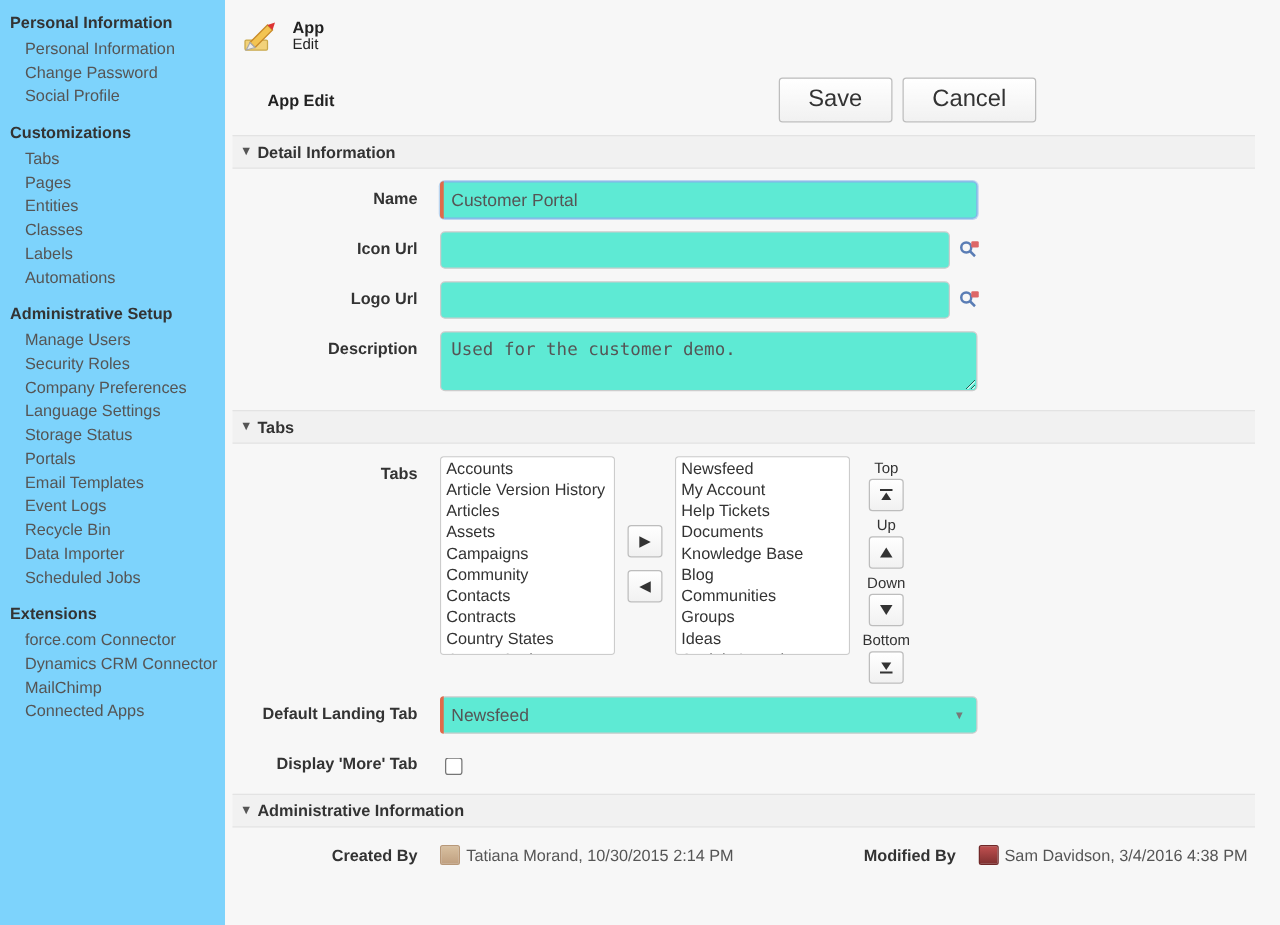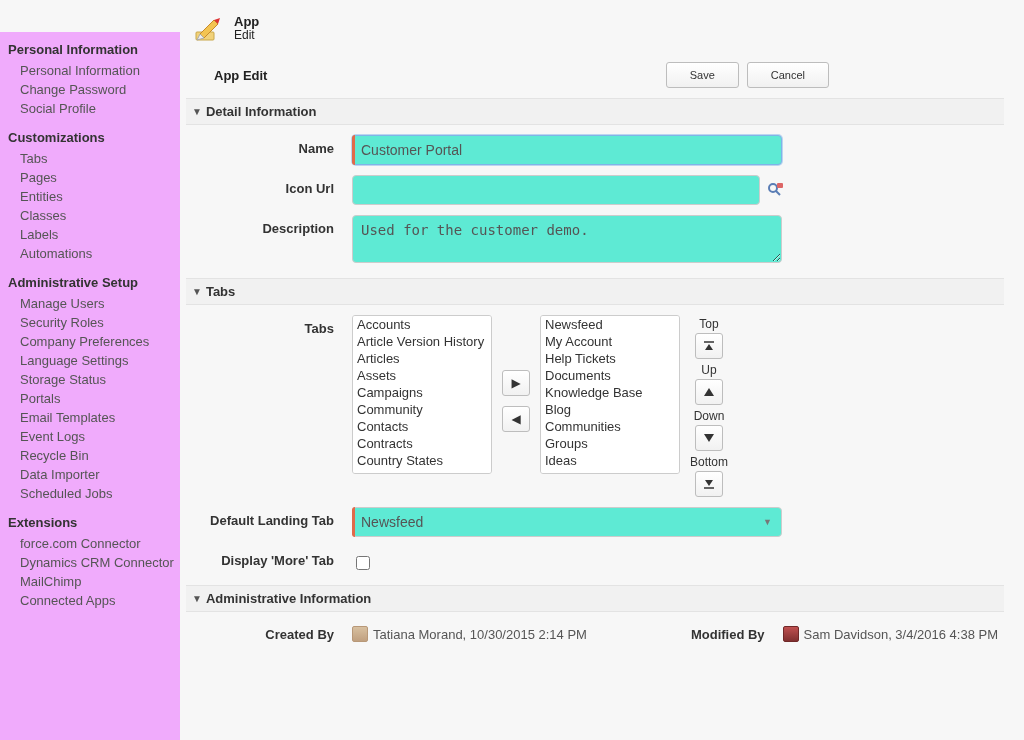--- a/index.html
+++ b/index.html
@@ -1,30 +1,30 @@
 <!DOCTYPE html>
 <html><head>
 <meta charset="utf-8">
 <style>
   * { box-sizing: border-box; }
   html, body { margin:0; padding:0; font-family: Arial, Helvetica, sans-serif; font-size:13px; color:#333; background:#f7f7f7; }
   .page { display:flex; width:1024px; height:740px; background:#f7f7f7; }
-  .sidebar { width:180px; padding:10px 4px 10px 8px; background:#f0abfc;margin-top:32px; }
+  .sidebar { width:180px; padding:10px 4px 10px 8px; background:#7dd3fc; }
   .sidebar-group { margin-bottom:12px; }
   .sidebar-group-title { font-weight:bold; color:#333; margin-bottom:4px; }
   .sidebar-item { color:#555; padding:2px 0 2px 12px; cursor:pointer; }
   .main { flex:1; padding:4px 20px 20px 6px; overflow:auto; }
   .page-header { display:flex; align-items:center; gap:8px; margin:6px 0 10px 4px; }
   .page-header .icon-wrap { width:36px; height:36px; display:flex; align-items:center; justify-content:center; }
   .breadcrumb { font-weight:bold; color:#222; font-size:13px; line-height:1.2; }
   .page-title { font-size:12px; color:#222; line-height:1.1; }
   .action-row { display:flex; align-items:center; padding:6px 0 10px 6px; }
   .action-row-title { font-weight:bold; color:#222; margin-right:auto; padding-left:22px; }
   .action-center { display:flex; gap:8px; position:relative; left:-175px; }
-  .btn { background:linear-gradient(#fff,#f1f1f1); border:1px solid #bdbdbd; border-radius:3px; padding:6px 23px; color:#333; cursor:pointer; font-size:11px; }
+  .btn { background:linear-gradient(#fff,#f1f1f1); border:1px solid #bdbdbd; border-radius:3px; padding:6px 23px; color:#333; cursor:pointer; font-size:19px; }
   .section-header { background:#f1f1f1; border-top:1px solid #e3e3e3; border-bottom:1px solid #e3e3e3; padding:5px 6px; font-weight:bold; color:#333; display:flex; align-items:center; gap:4px; }
   .section-header .tri { font-size:10px; color:#555; }
   .form-row { display:flex; align-items:flex-start; padding:10px 6px 0 6px; }
   .form-label { width:160px; text-align:right; padding-right:18px; font-weight:bold; color:#333; padding-top:6px; }
   .form-field { flex:1; }
   .text-input, .textarea, .select-input { width:430px; border:1px solid #ccc; border-radius:4px; padding:6px 8px; font-size:14px; color:#555; background:#5eead4; }
   .focused { border:1px solid #7fb4e8; box-shadow:0 0 0 1px rgba(127,180,232,.5); }
   .required-bar { display:flex; }
   .required-bar .bar { width:3px; background:#e06a4a; border-radius:4px 0 0 4px; margin-right:-3px; z-index:1; }
   .textarea { height:48px; resize:both; }
@@ -140,20 +140,33 @@
         <span class="lookup-icon">
           <svg width="18" height="18" viewBox="0 0 18 18">
             <circle cx="7" cy="7" r="4" fill="none" stroke="#5a7db5" stroke-width="2"></circle>
             <line x1="10" y1="10" x2="14" y2="14" stroke="#5a7db5" stroke-width="2"></line>
             <rect x="11" y="2" width="6" height="5" fill="#d66" rx="1"></rect>
           </svg>
         </span>
       </div>
     </div>
 
+    <div class="form-row">
+      <div class="form-label">Logo Url</div>
+      <div class="form-field input-with-icon">
+        <input class="text-input" style="width: 408px;" value="">
+        <span class="lookup-icon">
+          <svg width="18" height="18" viewBox="0 0 18 18">
+            <circle cx="7" cy="7" r="4" fill="none" stroke="#5a7db5" stroke-width="2"></circle>
+            <line x1="10" y1="10" x2="14" y2="14" stroke="#5a7db5" stroke-width="2"></line>
+            <rect x="11" y="2" width="6" height="5" fill="#d66" rx="1"></rect>
+          </svg>
+        </span>
+      </div>
+    </div>
 
     <div class="form-row">
       <div class="form-label">Description</div>
       <div class="form-field">
         <textarea class="textarea" style="">Used for the customer demo.</textarea>
       </div>
     </div>
 
     <div style="height:12px"></div>
 

